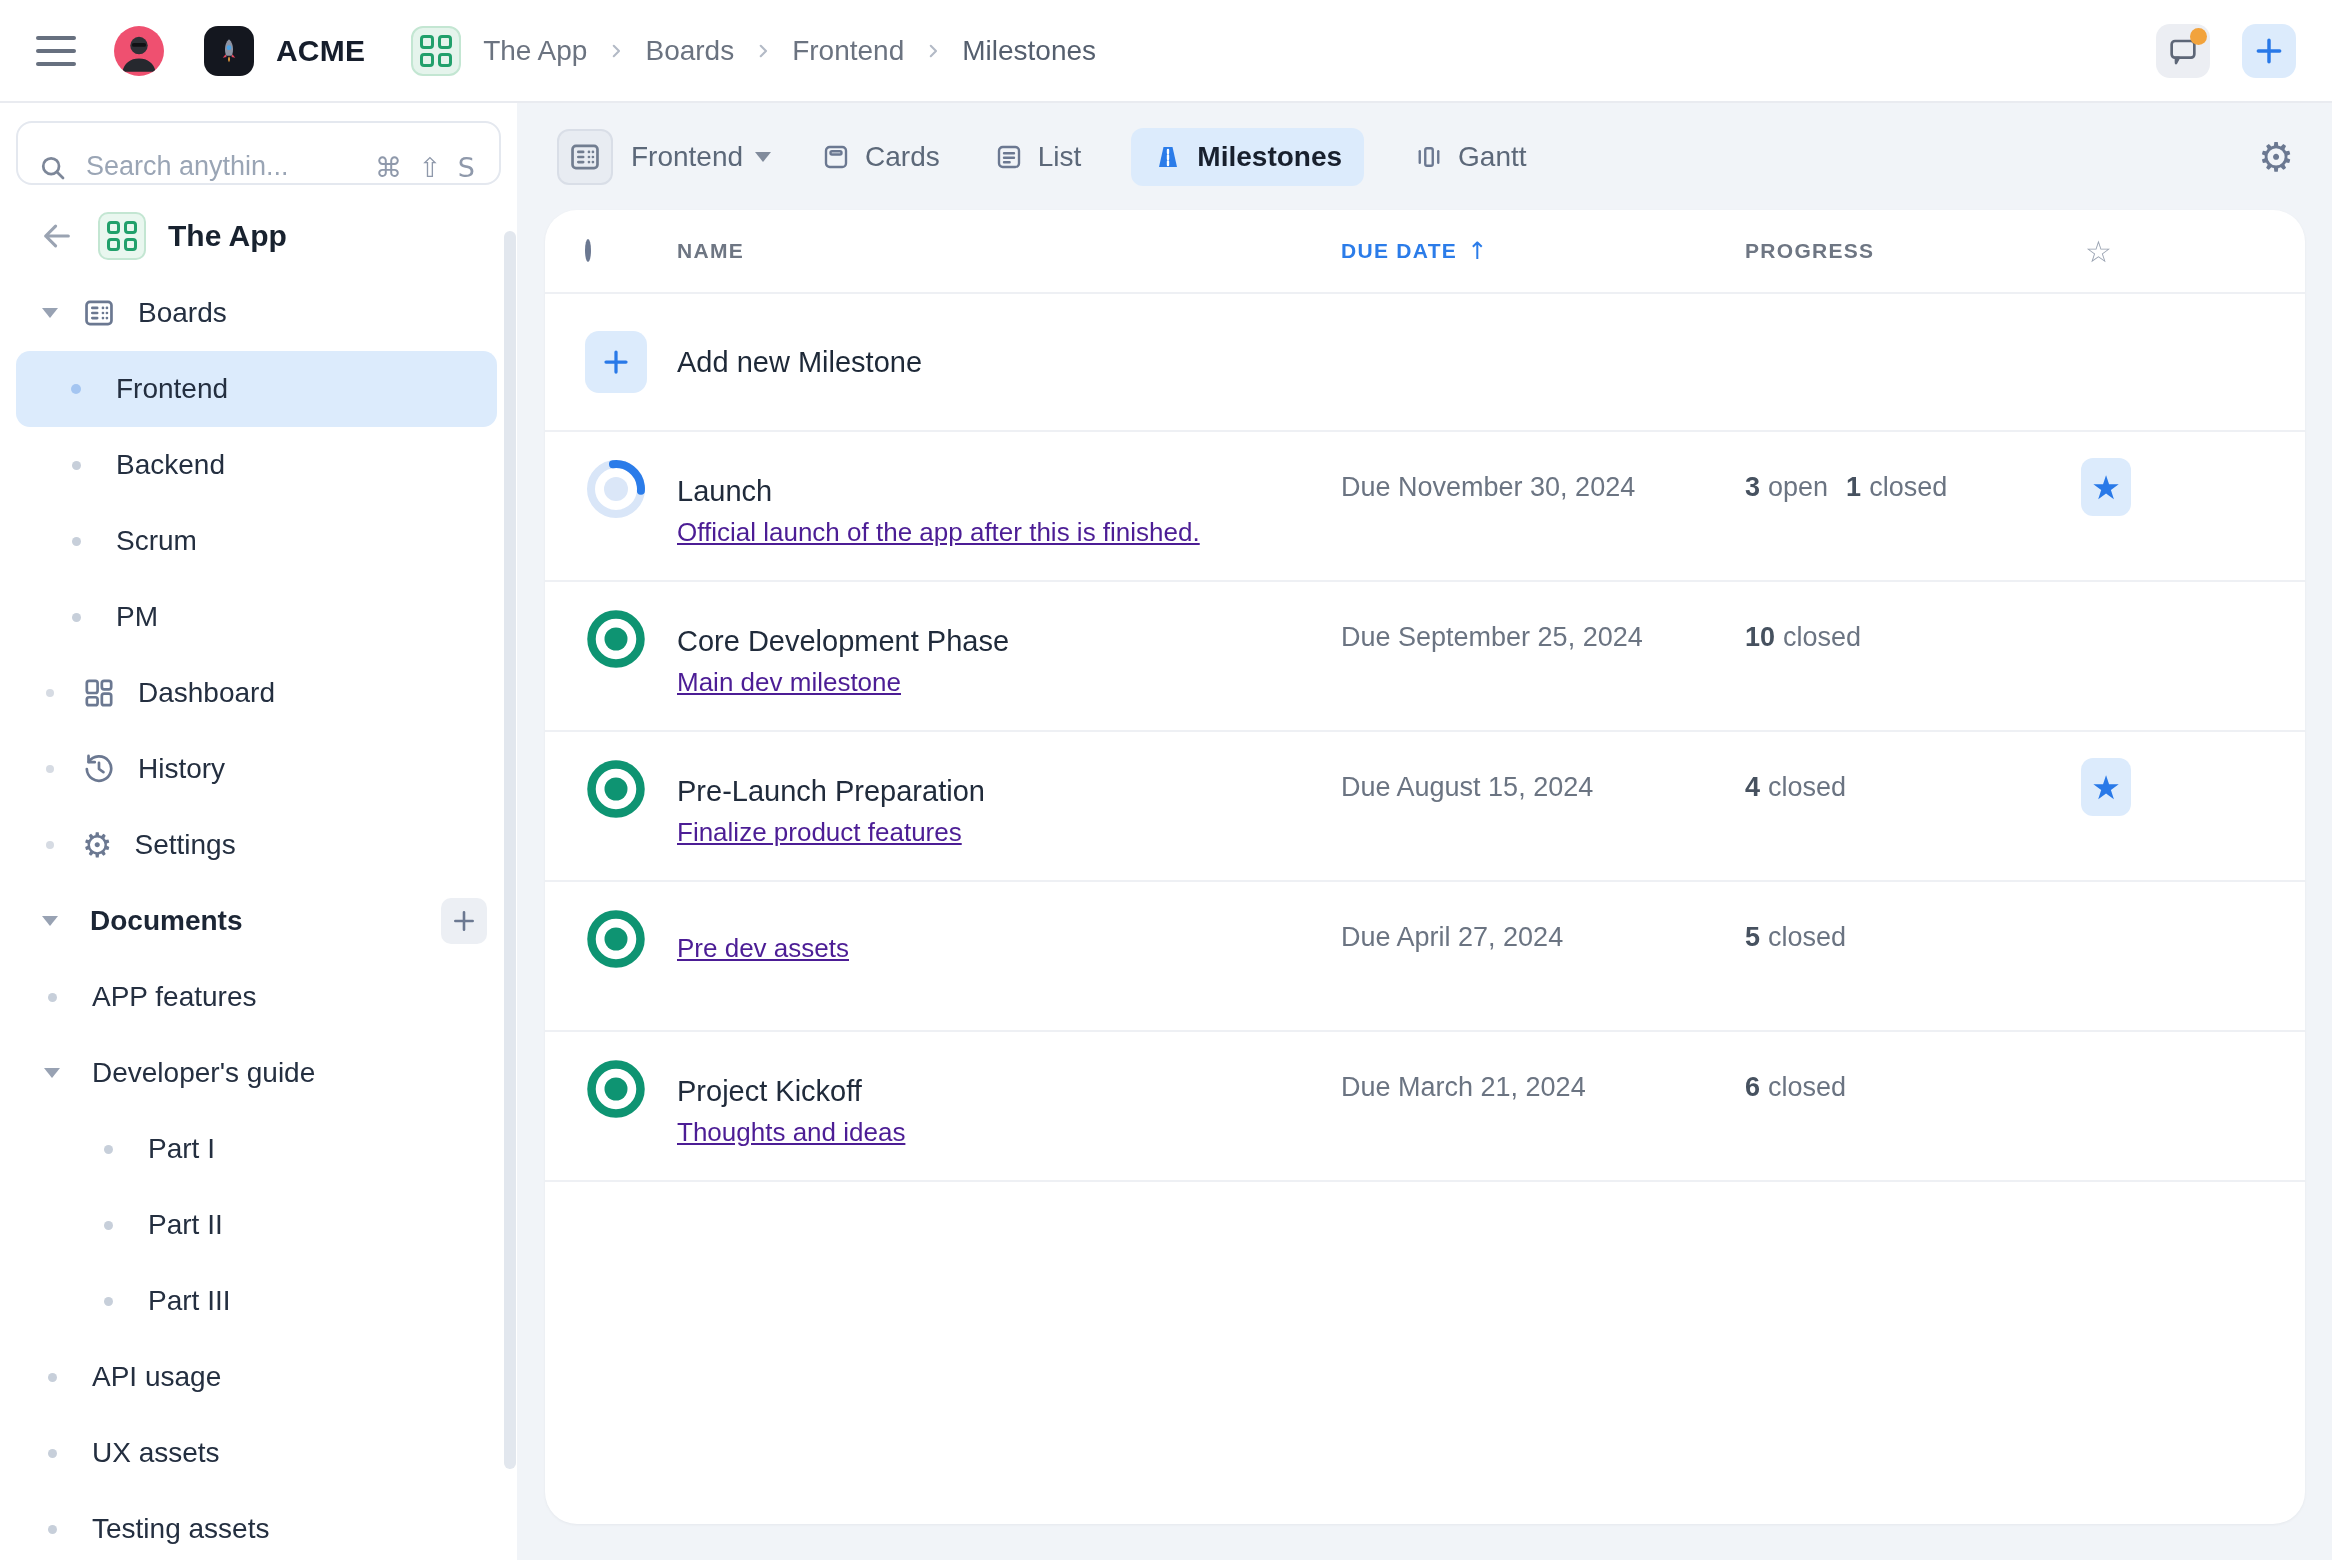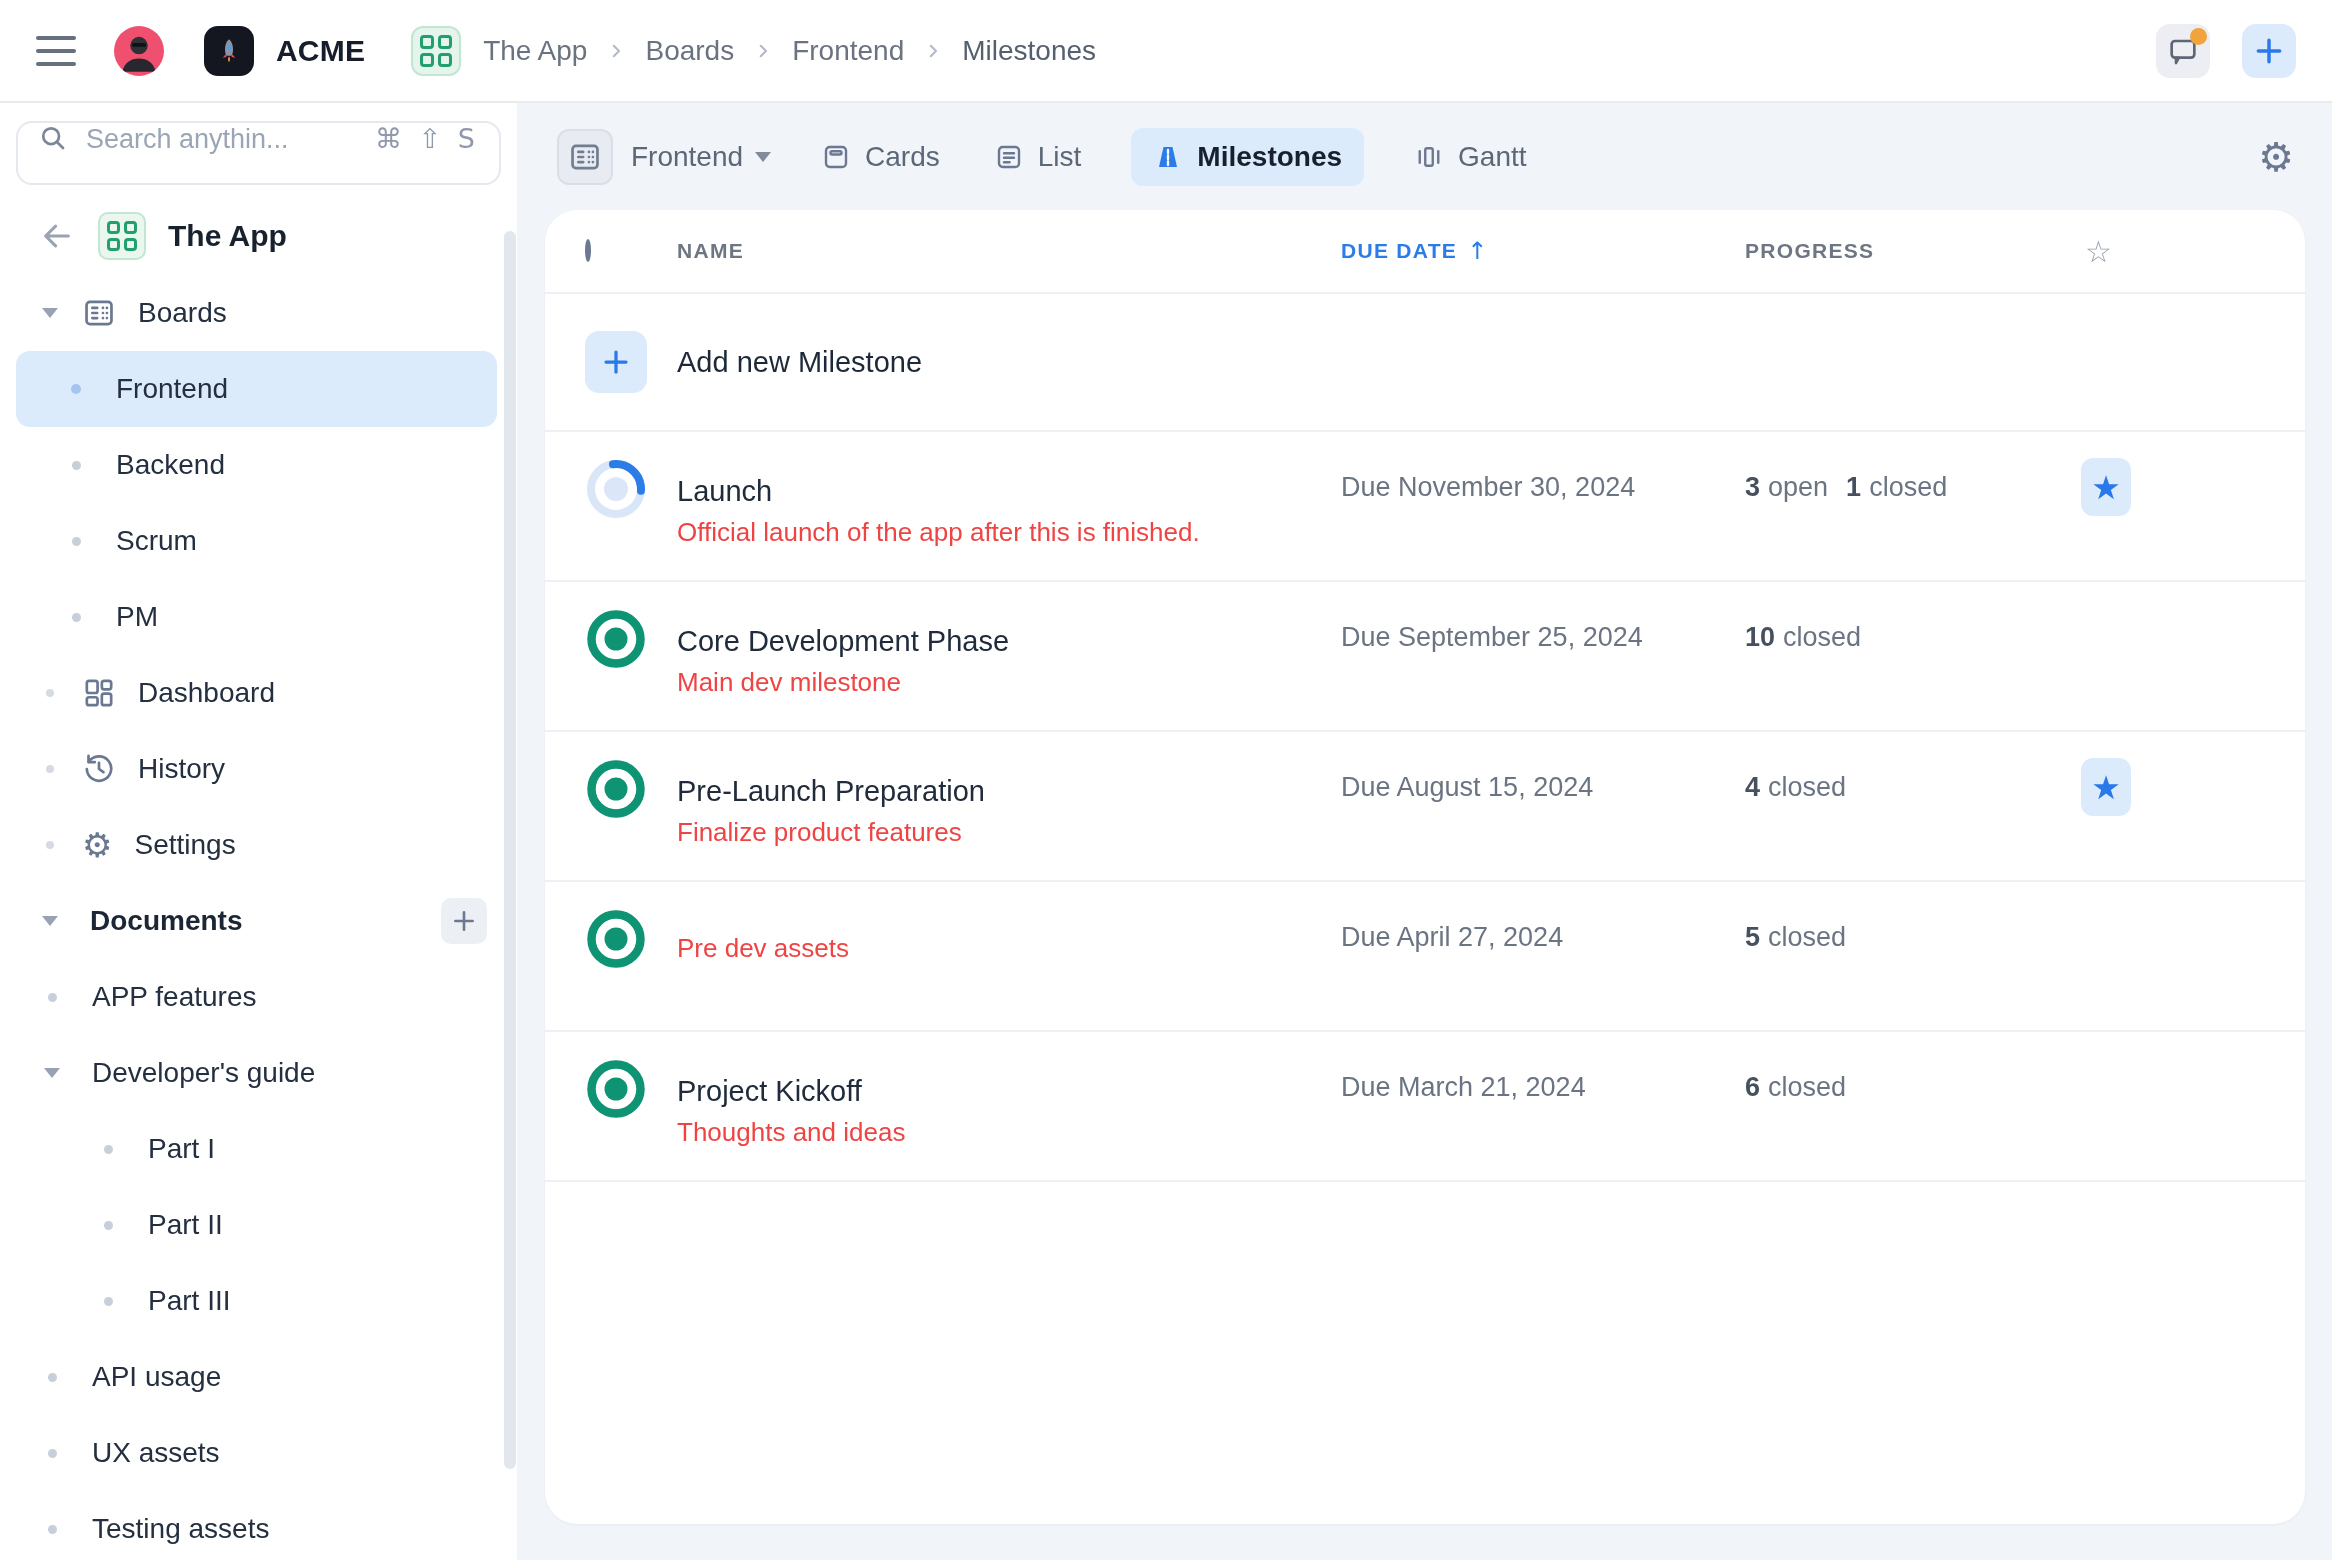--- a/index.html
+++ b/index.html
@@ -28,21 +28,21 @@
   .tb-spacer{flex:1;}
   .tb-btn{width:54px;height:54px;border-radius:14px;display:flex;align-items:center;justify-content:center;cursor:pointer;flex:none;position:relative;}
   .tb-btn.chat{background:#eceef3;margin-right:32px;color:#5d6677;}
   .tb-btn.add{background:#dcebfc;color:#2979e8;}
   .notif-dot{position:absolute;top:4px;right:3px;width:17px;height:17px;border-radius:50%;background:#f2a33c;}
 
   
   .sidebar{position:absolute;top:103px;left:0;width:517px;bottom:0;background:#ffffff;}
   .sb-thumb{position:absolute;top:128px;right:1px;width:12px;height:1238px;border-radius:7px;background:#e2e7ee;}
   .searchbox{margin:18px 16px 0 16px;height:64px;border:2px solid #e4e8ef;border-radius:16px;background:#fff;
-             display:flex;align-items:flex-start;box-sizing:border-box;padding:0 20px;}
+             display:flex;align-items:flex-end;box-sizing:border-box;padding:0 20px;}
   .searchbox .sicon{color:#7d8799;display:flex;flex:none;}
   .searchbox input{border:0;outline:0;flex:1;min-width:0;margin-left:16px;font-size:27px;color:#33404f;
                    font-family:"Liberation Sans","DejaVu Sans",sans-serif;background:transparent;}
   .searchbox input::placeholder{color:#9aa5b5;}
   .kbd-keys{font-family:"DejaVu Sans",sans-serif;font-size:27px;color:#8f99ab;letter-spacing:4px;white-space:nowrap;}
   .tree{margin-top:12px;}
   .side-item{height:76px;display:flex;align-items:center;position:relative;cursor:pointer;}
   .side-item .marker{width:24px;display:flex;justify-content:center;flex:none;}
   .dot{width:9px;height:9px;border-radius:50%;background:#c7cfda;}
   .dot-blue{width:10px;height:10px;border-radius:50%;background:#a4c5f1;}
@@ -94,21 +94,21 @@
   .contrast{width:30px;height:30px;border-radius:50%;border:3px solid #6b7891;box-sizing:border-box;
             background:linear-gradient(90deg,#6b7891 50%,transparent 50%);}
   .th-star{font-family:"DejaVu Sans",sans-serif;font-size:30px;color:#99a2b1;margin-left:4px;}
   .tadd{height:138px;align-items:center;cursor:pointer;}
   .add-btn{width:62px;height:62px;border-radius:14px;background:#dcebfc;display:flex;align-items:center;justify-content:center;color:#2979e8;}
   .add-label{font-size:29px;font-weight:500;color:#1e2938;}
   .trow.data{height:150px;align-items:start;}
   .cell-icon{padding-top:26px;}
   .cell-name{padding-top:42px;}
   .m-title{font-size:29px;font-weight:500;color:#202b3b;line-height:34px;white-space:nowrap;}
-  .m-sub{margin-top:8px;font-size:26px;color:#ef4444;line-height:32px;white-space:nowrap;}
+  .m-sub{margin-top:8px;font-size:26px;color:#4c1d95;line-height:32px;white-space:nowrap;text-decoration:underline;}
   .cell-due{padding-top:40px;font-size:27px;color:#6b7482;white-space:nowrap;}
   .cell-prog{padding-top:40px;font-size:27px;color:#6b7482;display:flex;}
   .seg{margin-right:18px;white-space:nowrap;text-align:right;}
   .seg b{color:#46515f;font-weight:700;margin-right:8px;}
   .cell-star{padding-top:26px;}
   .star-btn{width:50px;height:58px;border-radius:12px;background:#dcebfc;display:flex;align-items:center;justify-content:center;cursor:pointer;}
   .star-glyph{font-family:"DejaVu Sans",sans-serif;font-size:33px;color:#2979e8;line-height:1;}
 </style>
 </head>
 <body>

